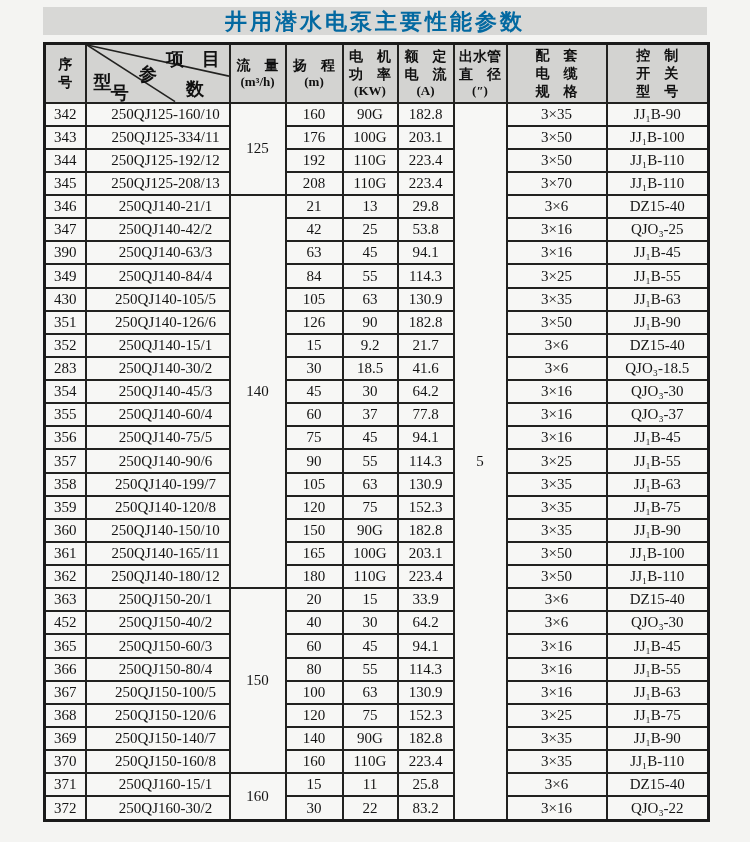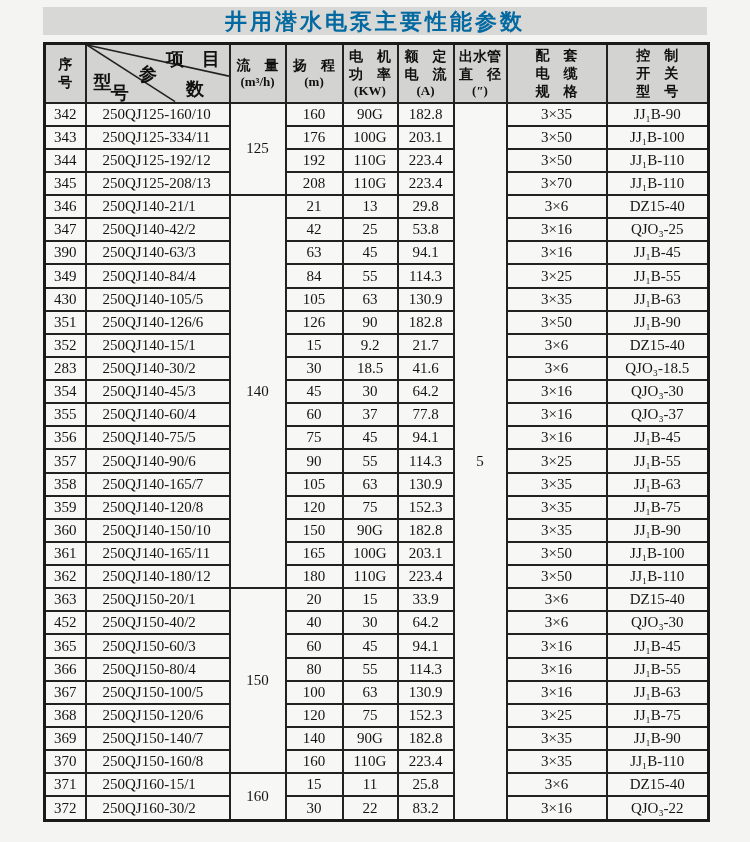--- a/index.html
+++ b/index.html
@@ -34,21 +34,21 @@
     text-align:center;vertical-align:middle;padding:1px 0;color:#101010;
   }
   .perf th .unit{
     font-family:"Liberation Serif","DejaVu Serif",serif;
     font-weight:600;font-size:13px;letter-spacing:0;
   }
   .perf td{
     font-size:15px;text-align:center;vertical-align:middle;
     padding:0;white-space:nowrap;
   }
-  .perf td.model{text-align:left;padding-left:16px;}
+  .perf td.model{text-align:center;padding-left:16px;}
   th.diag{position:relative;padding:0;}
   th.diag svg{position:absolute;left:0;top:0;width:100%;height:100%;}
   th.diag span{position:absolute;font-size:18px;line-height:1;}
   .d-top{top:9%;right:6%;}
   .d-mid-a{left:37%;top:36%;}
   .d-mid-b{left:70%;top:61%;}
   .d-bot-a{left:5%;top:50%;}
   .d-bot-b{left:17%;top:69%;}
 </style>
 </head>
@@ -263,21 +263,21 @@
         <td>357</td>
         <td class="model">250QJ140-90/6</td>
         <td>90</td>
         <td>55</td>
         <td>114.3</td>
         <td>3×25</td>
         <td>JJ₁B-55</td>
       </tr>
       <tr>
         <td>358</td>
-        <td class="model">250QJ140-165/7</td>
+        <td class="model">250QJ140-199/7</td>
         <td>105</td>
         <td>63</td>
         <td>130.9</td>
         <td>3×35</td>
         <td>JJ₁B-63</td>
       </tr>
       <tr>
         <td>359</td>
         <td class="model">250QJ140-120/8</td>
         <td>120</td>

